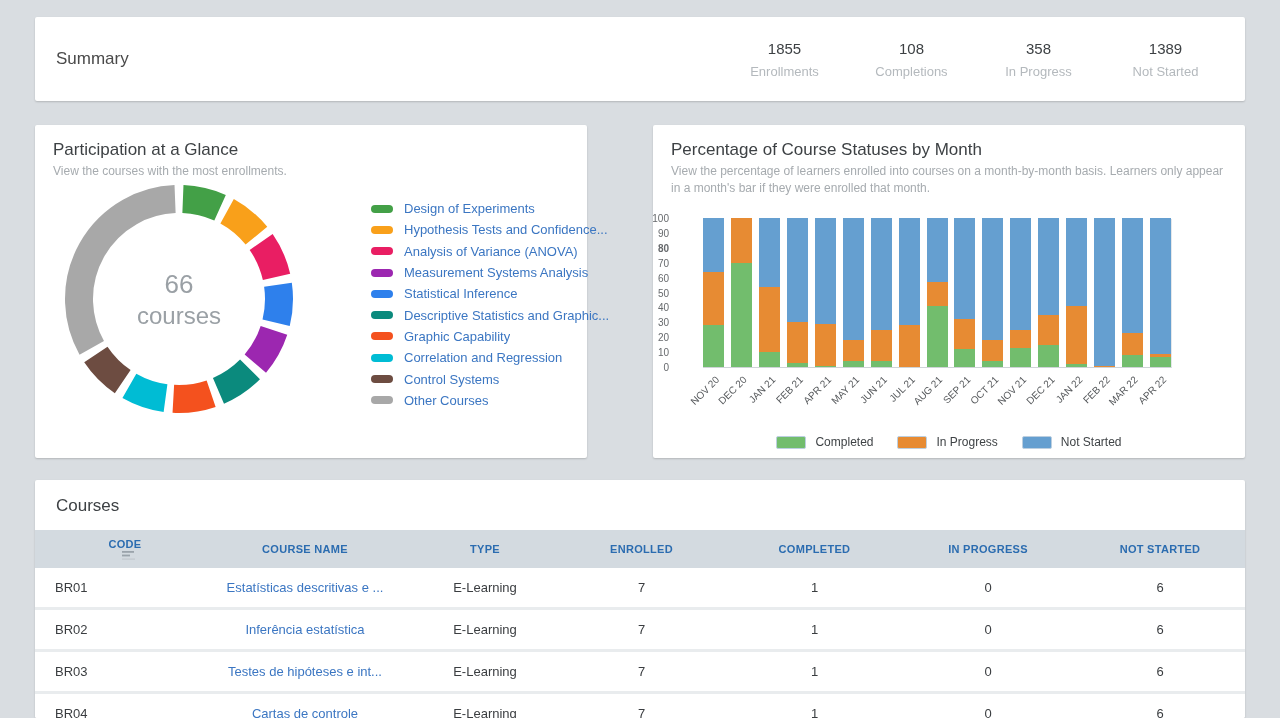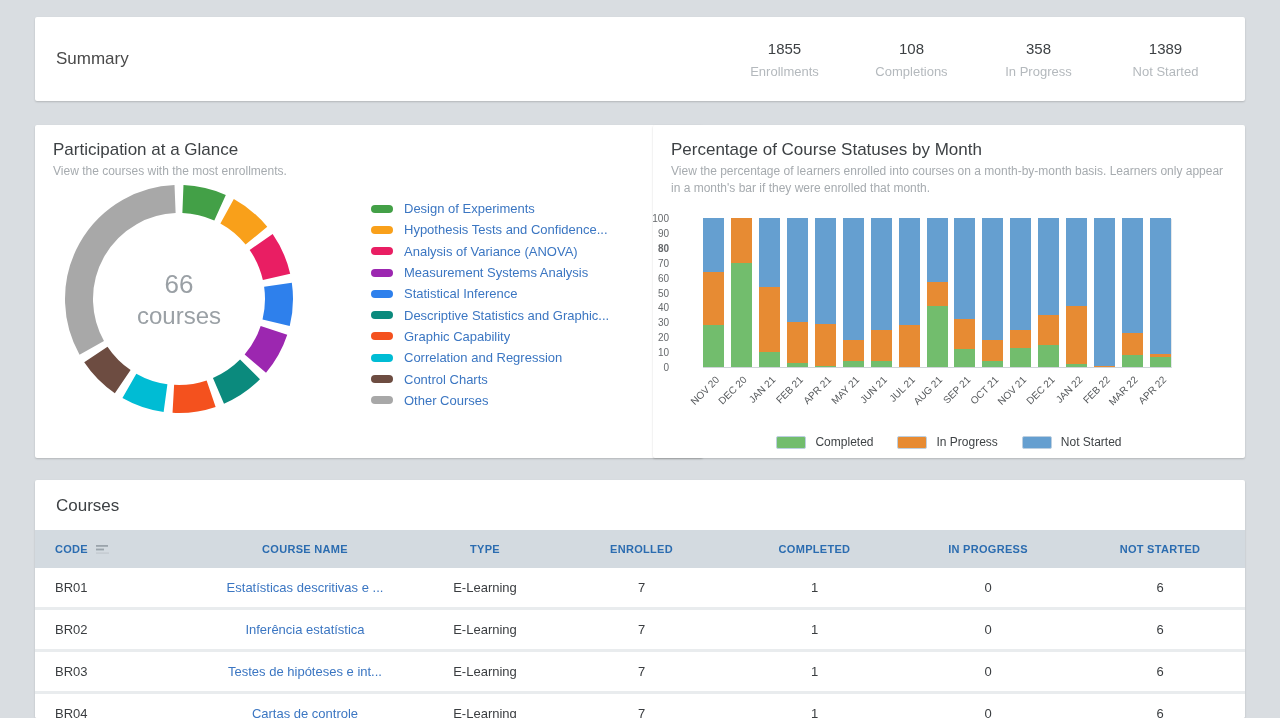--- a/index.html
+++ b/index.html
@@ -19,21 +19,21 @@
 
   
   #summary-panel { left: 35px; top: 17px; width: 1210px; height: 84px; display: flex; align-items: center; }
   .summary-title { font-size: 17px; color: #4a4a4a; margin-left: 21px; flex: 1; }
   .summary-stats { display: flex; padding-right: 16px; }
   .stat { width: 127px; text-align: center; }
   .stat-value { font-size: 15px; color: #3d4144; margin-bottom: 7px; }
   .stat-label { font-size: 13px; color: #b4b9bd; }
 
   
-  #glance-panel { left: 35px; top: 125px; width: 668px; height: 333px; }
+  #glance-panel { left: 35px; top: 125px; width: 552px; height: 333px; }
   #status-panel { left: 653px; top: 125px; width: 592px; height: 333px; }
   .panel-title { font-size: 17px; color: #3d4144; padding: 15px 18px 3px 18px; }
   .panel-sub { font-size: 12px; color: #a6abaf; padding: 0 18px; line-height: 1.4; }
 
   
   #donut-wrap { position: absolute; left: 28px; top: 58px; width: 232px; height: 232px; }
   #donut-center { position: absolute; inset: 0; display: flex; flex-direction: column; align-items: center; justify-content: center; pointer-events: none; }
   #donut-center .cv { font-size: 26px; color: #9aa0a5; }
   #donut-center .cl { font-size: 24px; color: #9aa0a5; margin-top: 2px; }
 
@@ -57,21 +57,21 @@
   .bleg-item { display: flex; align-items: center; }
   .bleg-swatch { width: 30px; height: 13px; border-radius: 2px; border: 1px solid #bccfe0; margin-right: 9px; }
   .bleg-label { font-size: 12px; color: #3f4346; }
 
   
   #courses-panel { left: 35px; top: 480px; width: 1210px; height: 238px; overflow: hidden; }
   .courses-title { font-size: 17px; color: #3d4144; padding: 16px 20px 14px 21px; }
   .tgrid-row { display: grid; grid-template-columns: 160px 220px 140px 173px 173px 174px 170px; align-items: center; }
   #table-header { background: #d3dae0; height: 38px; }
   .th { font-size: 11px; font-weight: bold; color: #2b6cb0; letter-spacing: .3px; cursor: pointer; }
-  .th-left { padding-left: 20px; display: flex; align-items: center; }
+  .th-left { padding-left: 20px; display: flex; align-items: center; flex-direction: column; }
   .th-center { text-align: center; }
   .sort-icon { display: inline-block; margin-left: 8px; line-height: 0; }
   .data-row { height: 42px; border-bottom: 3px solid #e9ecee; background: #fff; font-size: 13px; color: #3a3d40; }
   .cell-code { padding-left: 20px; }
   .cell-name { text-align: center; color: #3b76c2; cursor: pointer; }
   .cell-type { text-align: center; }
   .cell-num { text-align: center; }
 </style>
 </head>
 <body>
@@ -147,21 +147,21 @@
       <div class="dleg-item">
         <span class="dleg-swatch" style="background: rgb(244, 81, 30);"></span>
         <span class="dleg-label">Graphic Capability</span>
       </div>
       <div class="dleg-item">
         <span class="dleg-swatch" style="background: rgb(0, 188, 212);"></span>
         <span class="dleg-label">Correlation and Regression</span>
       </div>
       <div class="dleg-item">
         <span class="dleg-swatch" style="background: rgb(109, 76, 65);"></span>
-        <span class="dleg-label">Control Charts</span>
+        <span class="dleg-label">Control Systems</span>
       </div>
       <div class="dleg-item">
         <span class="dleg-swatch" style="background: rgb(168, 168, 168);"></span>
         <span class="dleg-label">Other Courses</span>
       </div>
     </div>
 </div>
 
 <div class="panel" id="status-panel">
   <div class="panel-title">Percentage of Course Statuses by Month</div>

